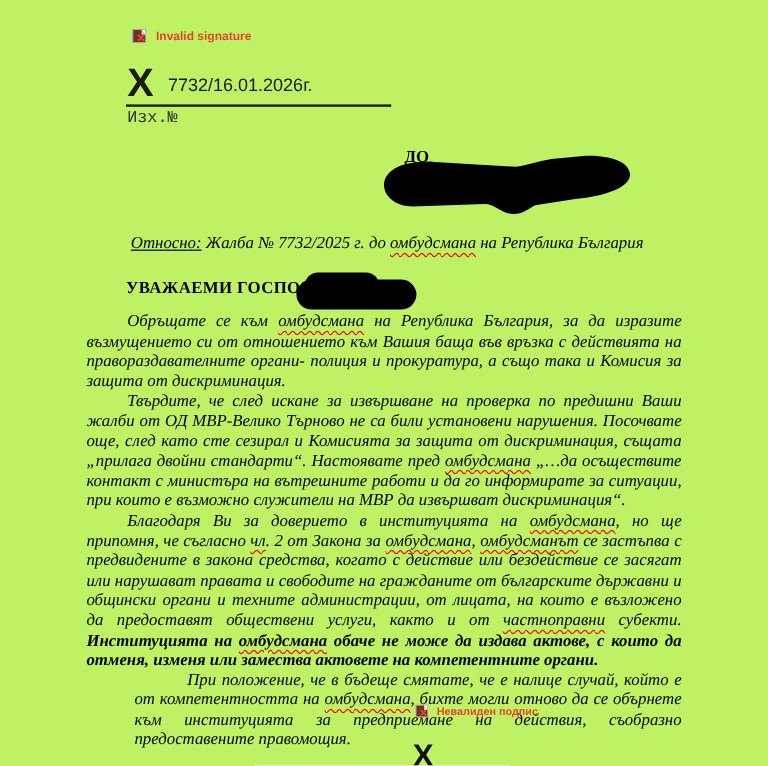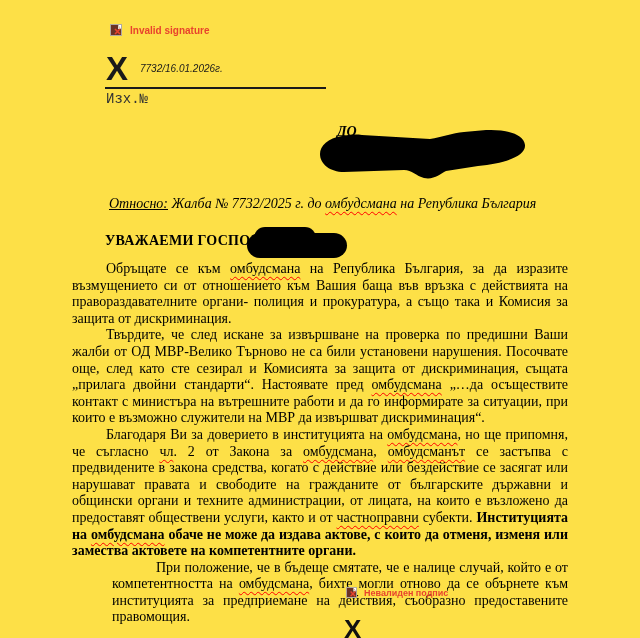--- a/index.html
+++ b/index.html
@@ -1,50 +1,50 @@
 <!DOCTYPE html>
 <html><head>
 <meta charset="utf-8">
 <style>
   html,body { margin:0; padding:0; background:#ffffff; }
   .page {
     position:relative; width:640px; height:638px;
-    background:#fde047; overflow:hidden;
+    background:#bef264; overflow:hidden;
     font-family:"Liberation Serif", serif; color:#000;
   }
   
   .sig-status { position:absolute; display:flex; align-items:center; gap:8px;
     font-family:"Liberation Sans", sans-serif; font-size:10px; font-weight:bold; }
   .sig-status.top { left:110px; top:24px; }
   .sig-status.bottom { left:346px; top:587px; font-size:9px; gap:7px;text-align:center; }
   .sig-status .label { color:#e8432d; }
   .sig-x-big { position:absolute; left:106px; top:52px; font-family:"Liberation Sans", sans-serif;
     font-size:33px; font-weight:600; line-height:1; color:#1a1a1a; }
   .sig-number { position:absolute; left:140px; top:63px; font-family:"Liberation Sans", sans-serif;
-    font-size:10px; color:#1a1a1a;font-style:italic; }
+    font-size:15px; color:#1a1a1a; }
   .sig-line { position:absolute; left:105px; top:87px; width:221px; height:2px; background:#1a1a1a; }
   .sig-field { position:absolute; left:106px; top:91px; font-family:Liberation Mono, monospace;
     font-size:14px; color:#333; }
   .sig-signedby { position:absolute; left:110px; top:110px; font-family:"Liberation Sans", sans-serif;
     font-size:10px; color:#222; }
   .sig-x-small { position:absolute; left:344px; top:616px; font-family:"Liberation Sans", sans-serif;
     font-size:26px; font-weight:600; line-height:1; color:#111; }
   
-  .recipient-label { position:absolute; left:337px; top:124px; font-size:14px; font-weight:bold;font-style:italic; }
+  .recipient-label { position:absolute; left:337px; top:124px; font-size:14px; font-weight:bold; }
   .redaction-1 { position:absolute; left:318px; top:128px; width:212px; height:54px; }
   .redaction-2 { position:absolute; left:246px; top:226px; width:102px; height:33px; }
   
   .subject { position:absolute; left:109px; top:196px; width:470px;
     font-size:14px; font-style:italic; }
   .salutation { position:absolute; left:105px; top:233px; font-size:14px; font-weight:bold;
     letter-spacing:0.3px; }
   
   .body-text { position:absolute; left:72px; top:261px; width:496px;
     font-size:14px; line-height:16.6px; text-align:justify; }
-  .body-text p { margin:0; }
+  .body-text p { margin:0;font-style:italic; }
   
   .seg-n {}
   .seg-w { text-decoration-line:underline; text-decoration-style:wavy;
     text-decoration-color:#ff0000; text-decoration-thickness:1px; text-underline-offset:3px; }
   .seg-b { font-weight:bold; }
   .seg-bw { font-weight:bold; text-decoration-line:underline; text-decoration-style:wavy;
     text-decoration-color:#ff0000; text-decoration-thickness:1px; text-underline-offset:3px; }
   .seg-u { text-decoration:underline; text-decoration-color:#000; }
 </style>
 </head>

